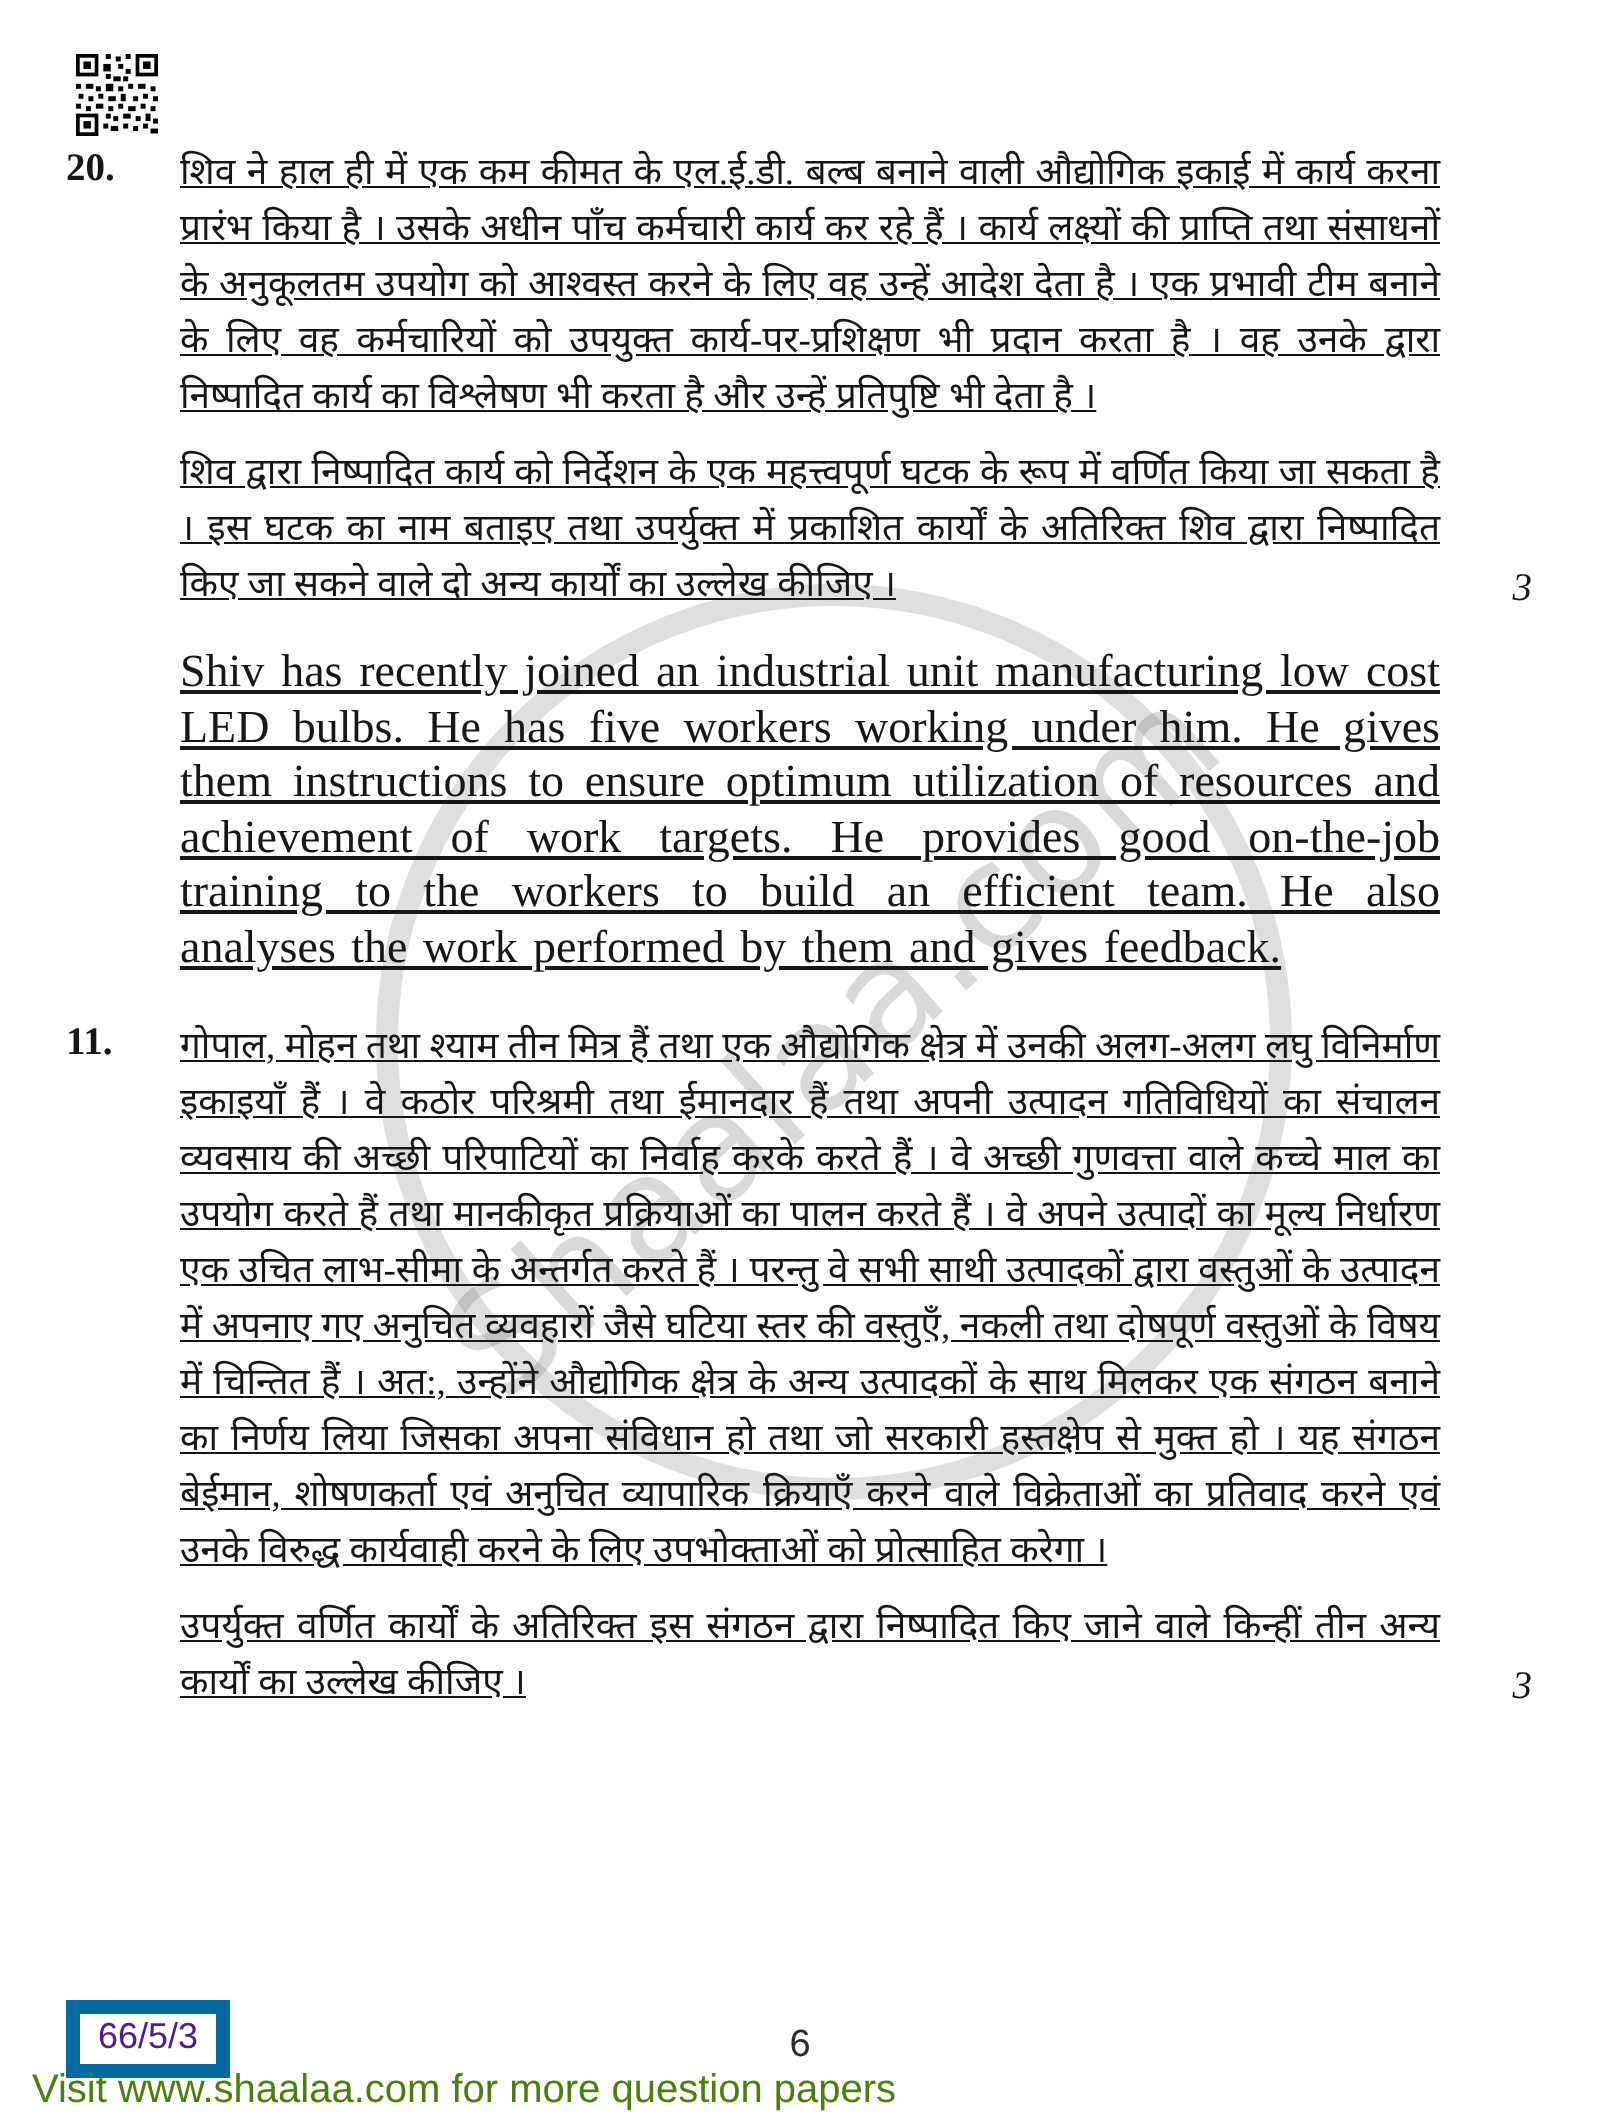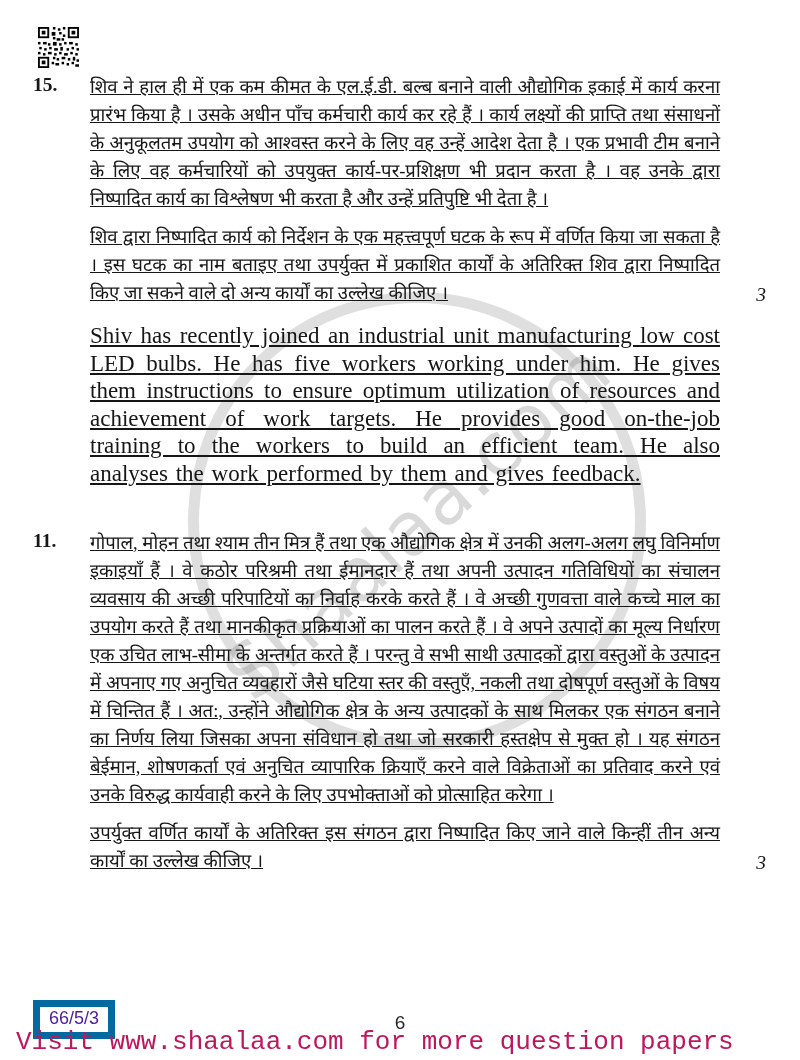--- a/index.html
+++ b/index.html
@@ -50,21 +50,21 @@
   }
   .english {
     font-size: 23px;
     line-height: 27.6px;
     text-align: justify;
     word-spacing: 2px;
   }
   .mt-para  { margin-top: 10px; }
   .mt-eng   { margin-top: 15px; }
   .mt-eng2  { margin-top: 8px; }
-  .q11      { margin-top: 41px; }
+  .q11      { margin-top: 22px; }
   .with-marks { position: relative; }
   .marks {
     position: absolute; right: -46px; bottom: 1px;
     font-style: italic; font-size: 19.5px; color: #161616;
   }
 
   
   .footer { position: absolute; left: 0; right: 0; bottom: 0; height: 60px; z-index: 2; }
   .code-box {
     position: absolute; left: 33px; bottom: 21px;
@@ -75,22 +75,22 @@
     background: transparent;
   }
   .page-num {
     position: absolute; left: 0; right: 0; bottom: 26px;
     text-align: center;
     font-family: "Liberation Sans", sans-serif;
     font-size: 19px; color: #2a2a2a;
   }
   .visit-line {
     position: absolute; left: 16px; bottom: 3px;
-    font-family: Liberation Mono, monospace;
-    font-size: 26px; color: #be185d;
+    font-family: Liberation Sans, sans-serif;
+    font-size: 20px; color: #4d7c0f;
     white-space: nowrap;
   }
 </style>
 </head>
 <body>
 
 <div class="watermark">
   <div class="watermark-ring"></div>
   <div class="watermark-text">Shaalaa.com</div>
 </div>
@@ -157,21 +157,21 @@
       <rect x="19" y="28" width="2" height="2"></rect>
     <rect x="23" y="29" width="2" height="2"></rect>
       <rect x="27" y="28" width="2" height="2"></rect>
       <rect x="30" y="30" width="3" height="2"></rect>
   </g>
 </svg>
 
 <div class="content">
 
   <section class="question">
-    <div class="q-num">15.</div>
+    <div class="q-num">20.</div>
     <p class="hindi">शिव ने हाल ही में एक कम कीमत के एल.ई.डी. बल्ब बनाने वाली औद्योगिक इकाई में कार्य करना प्रारंभ किया है । उसके अधीन पाँच कर्मचारी कार्य कर रहे हैं । कार्य लक्ष्यों की प्राप्ति तथा संसाधनों के अनुकूलतम उपयोग को आश्वस्त करने के लिए वह उन्हें आदेश देता है । एक प्रभावी टीम बनाने के लिए वह कर्मचारियों को उपयुक्त कार्य-पर-प्रशिक्षण भी प्रदान करता है । वह उनके द्वारा निष्पादित कार्य का विश्लेषण भी करता है और उन्हें प्रतिपुष्टि भी देता है ।</p>
     <div class="with-marks mt-para">
       <p class="hindi">शिव द्वारा निष्पादित कार्य को निर्देशन के एक महत्त्वपूर्ण घटक के रूप में वर्णित किया जा सकता है । इस घटक का नाम बताइए तथा उपर्युक्त में प्रकाशित कार्यों के अतिरिक्त शिव द्वारा निष्पादित किए जा सकने वाले दो अन्य कार्यों का उल्लेख कीजिए ।</p>
       <span class="marks">3</span>
     </div>
     <p class="english mt-eng">Shiv has recently joined an industrial unit manufacturing low cost LED bulbs. He has five workers working under him. He gives them instructions to ensure optimum utilization of resources and achievement of work targets. He provides good on-the-job training to the workers to build an efficient team. He also analyses the work performed by them and gives feedback.</p>
   </section>
 
   <section class="question q11">
     <div class="q-num">11.</div>

